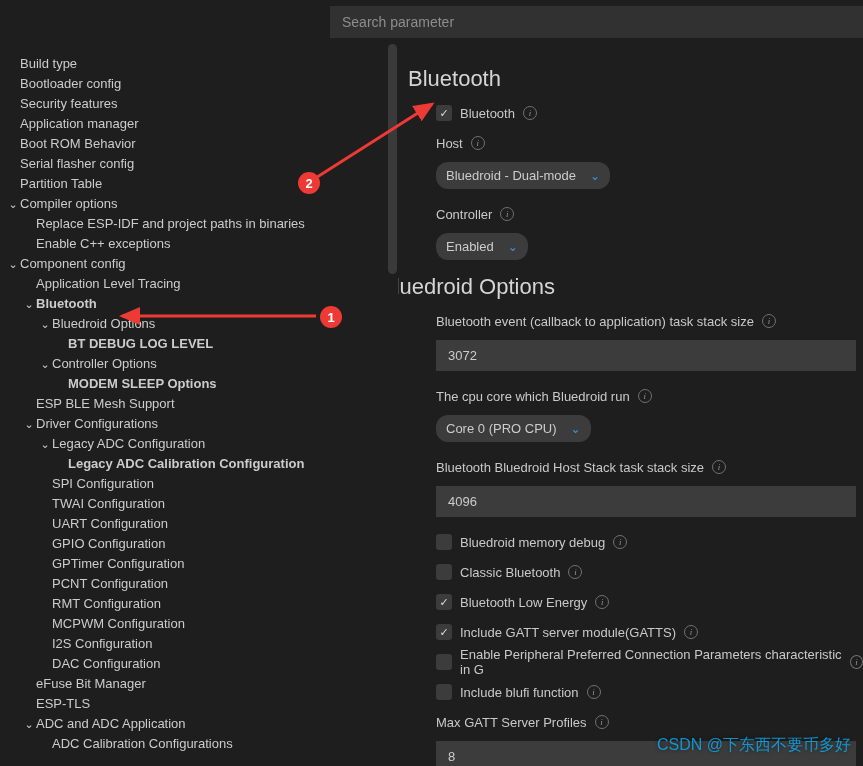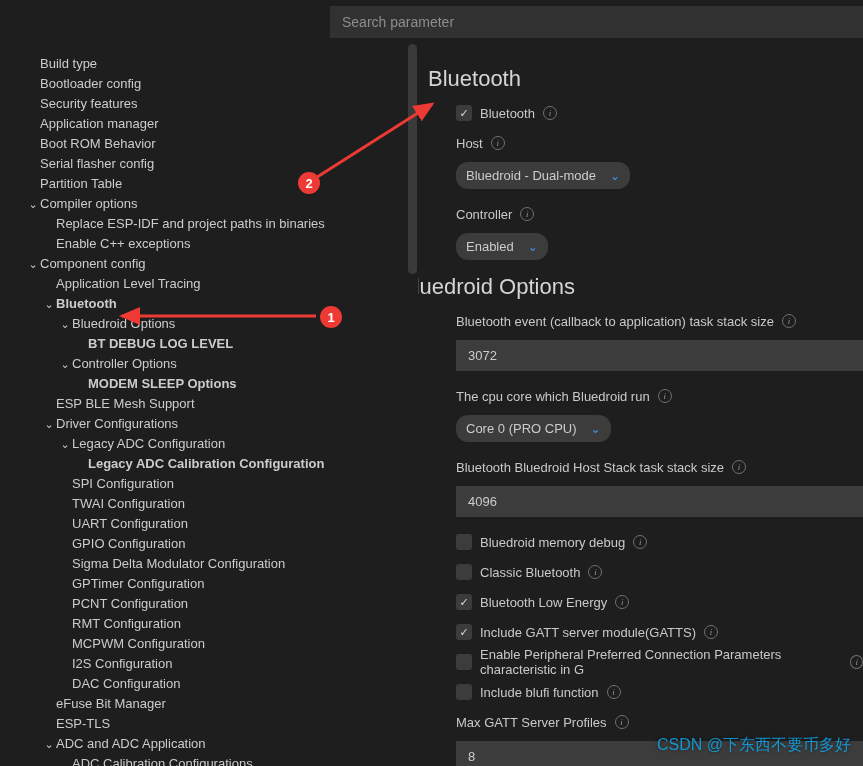--- a/index.html
+++ b/index.html
@@ -28,21 +28,20 @@
     font-size: 14px;
     outline: none;
   }
   .search::placeholder { color: #8d8d8d; }
   .columns { display: flex; flex: 1; min-height: 0; }
   .sidebar {
     width: 398px;
     padding: 10px 0 10px 6px;
     overflow: hidden;
     position: relative;
-    margin-left: 20px;
   }
   .sidebar-scroll {
     position: absolute;
     right: 1px; top: 0;
     width: 9px; height: 100%;
     background: transparent;
   }
   .sidebar-thumb {
     position: absolute;
     right: 0; top: 0;
@@ -268,24 +267,20 @@
       <div class="tree-row ind3">
         <span class="chev none">·</span>
         <span class="lab">UART Configuration</span>
       </div>
       <div class="tree-row ind3">
         <span class="chev none">·</span>
         <span class="lab">GPIO Configuration</span>
       </div>
       <div class="tree-row ind3">
         <span class="chev none">·</span>
-        <span class="lab">Sigma Delta Modulator Configuration</span>
-      </div>
-      <div class="tree-row ind3">
-        <span class="chev none">·</span>
         <span class="lab">GPTimer Configuration</span>
       </div>
       <div class="tree-row ind3">
         <span class="chev none">·</span>
         <span class="lab">PCNT Configuration</span>
       </div>
       <div class="tree-row ind3">
         <span class="chev none">·</span>
         <span class="lab">RMT Configuration</span>
       </div>

